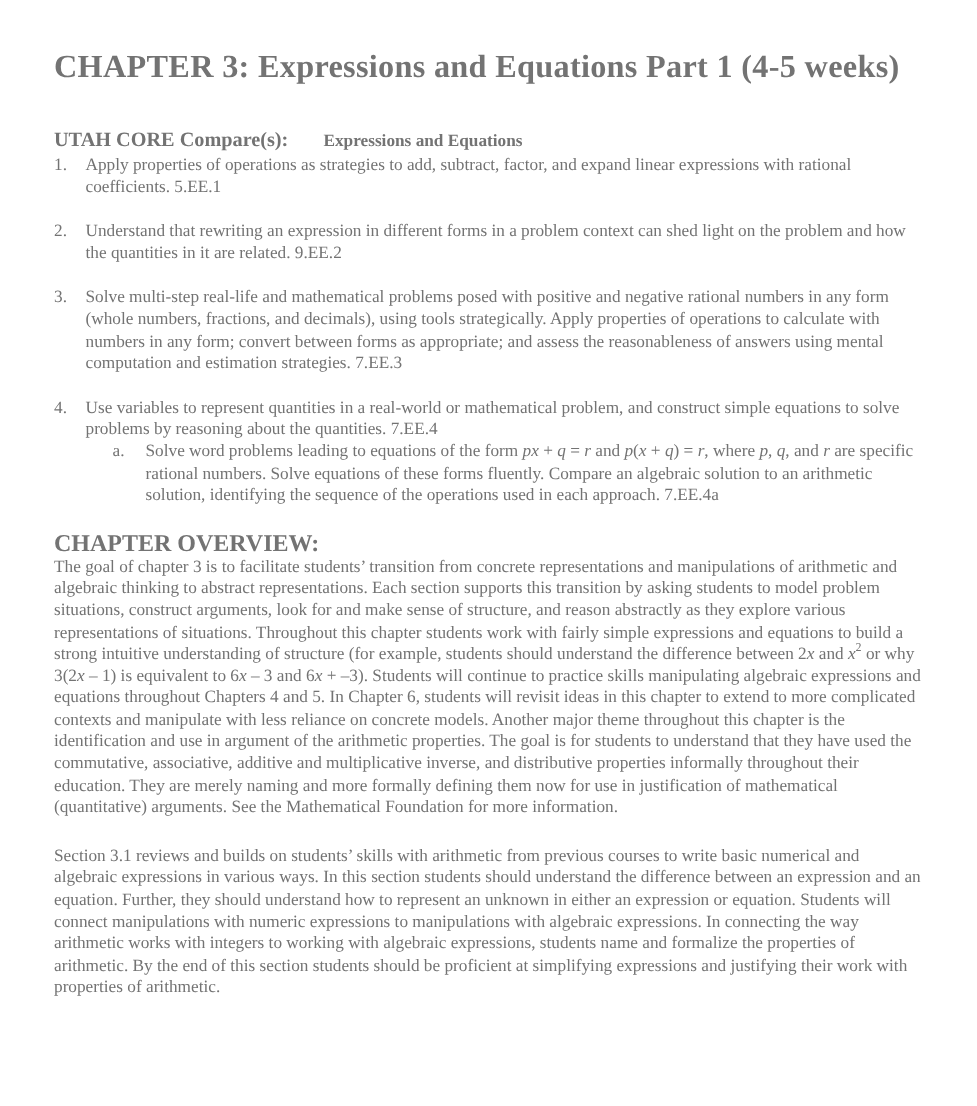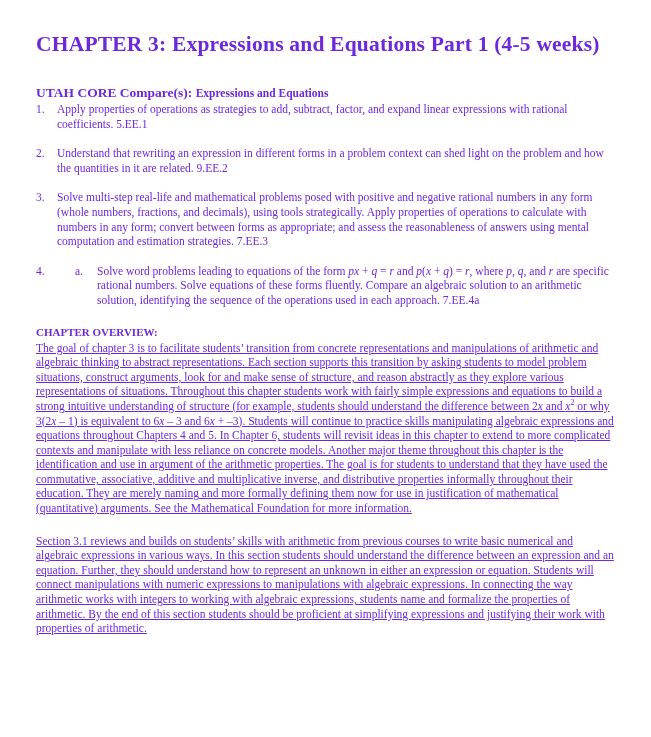--- a/index.html
+++ b/index.html
@@ -11,37 +11,38 @@
     width: 651px;
     height: 737px;
     overflow: hidden;
   }
   .page {
     box-sizing: border-box;
     width: 651px;
     height: 737px;
     padding: 30px 37px 0 36px;
     font-family: "Liberation Serif", serif;
-    color: #6d28d9;
+    color: #737373;
     background: #ffffff;
   }
   .title {
     font-size: 21.5px;
     line-height: 28px;
     font-weight: 700;
     margin: 0 0 26px 0;
     letter-spacing: 0.2px;
   }
   .std-heading {
     font-size: 13.5px;
     line-height: 17px;
     font-weight: 700;
   }
   .std-heading .std-sub {
     font-size: 11.5px;
+    margin-left: 20px;
   }
   .list {
     font-size: 11.5px;
     line-height: 14.6px;
   }
   .item {
     display: flex;
   }
   .item + .item {
     margin-top: 15px;
@@ -53,30 +54,29 @@
     flex: 1;
   }
   .subitem {
     display: flex;
     margin-left: 18px;
   }
   .subitem .num {
     flex: 0 0 22px;
   }
   .ov-heading {
-    font-size: 11px;
+    font-size: 16px;
     line-height: 17px;
     font-weight: 700;
     margin: 16px 0 0 0;
   }
   .para {
     font-size: 11.5px;
     line-height: 14.6px;
     margin: 0;
-    text-decoration: underline;
   }
   .para + .para {
     margin-top: 18px;
   }
   .it {
     font-style: italic;
   }
   sup {
     font-size: 8px;
     line-height: 0;
@@ -108,20 +108,21 @@
     </div>
 
     <div class="item">
       <span class="num">3.</span>
       <div class="item-body">Solve multi-step real-life and mathematical problems posed with positive and negative rational numbers in any form (whole numbers, fractions, and decimals), using tools strategically.  Apply properties of operations to calculate with numbers in any form; convert between forms as appropriate; and assess the reasonableness of answers using mental computation and estimation strategies. 7.EE.3</div>
     </div>
 
     <div class="item">
       <span class="num">4.</span>
       <div class="item-body">
+        <div>Use variables to represent quantities in a real-world or mathematical problem, and construct simple equations to solve problems by reasoning about the quantities. 7.EE.4</div>
         <div class="subitem">
           <span class="num">a.</span>
           <div class="item-body"><span>Solve word problems leading to equations of the form </span><span class="it">px</span><span> + </span><span class="it">q</span><span> = </span><span class="it">r</span><span> and </span><span class="it">p</span><span>(</span><span class="it">x</span><span> + </span><span class="it">q</span><span>) = </span><span class="it">r</span><span>, where </span><span class="it">p</span><span>, </span><span class="it">q</span><span>, and </span><span class="it">r</span><span> are specific rational numbers. Solve equations of these forms fluently. Compare an algebraic solution to an arithmetic solution, identifying the sequence of the operations used in each approach. 7.EE.4a</span></div>
         </div>
       </div>
     </div>
 
   </div>
 
   <h2 class="ov-heading">CHAPTER OVERVIEW:</h2>

